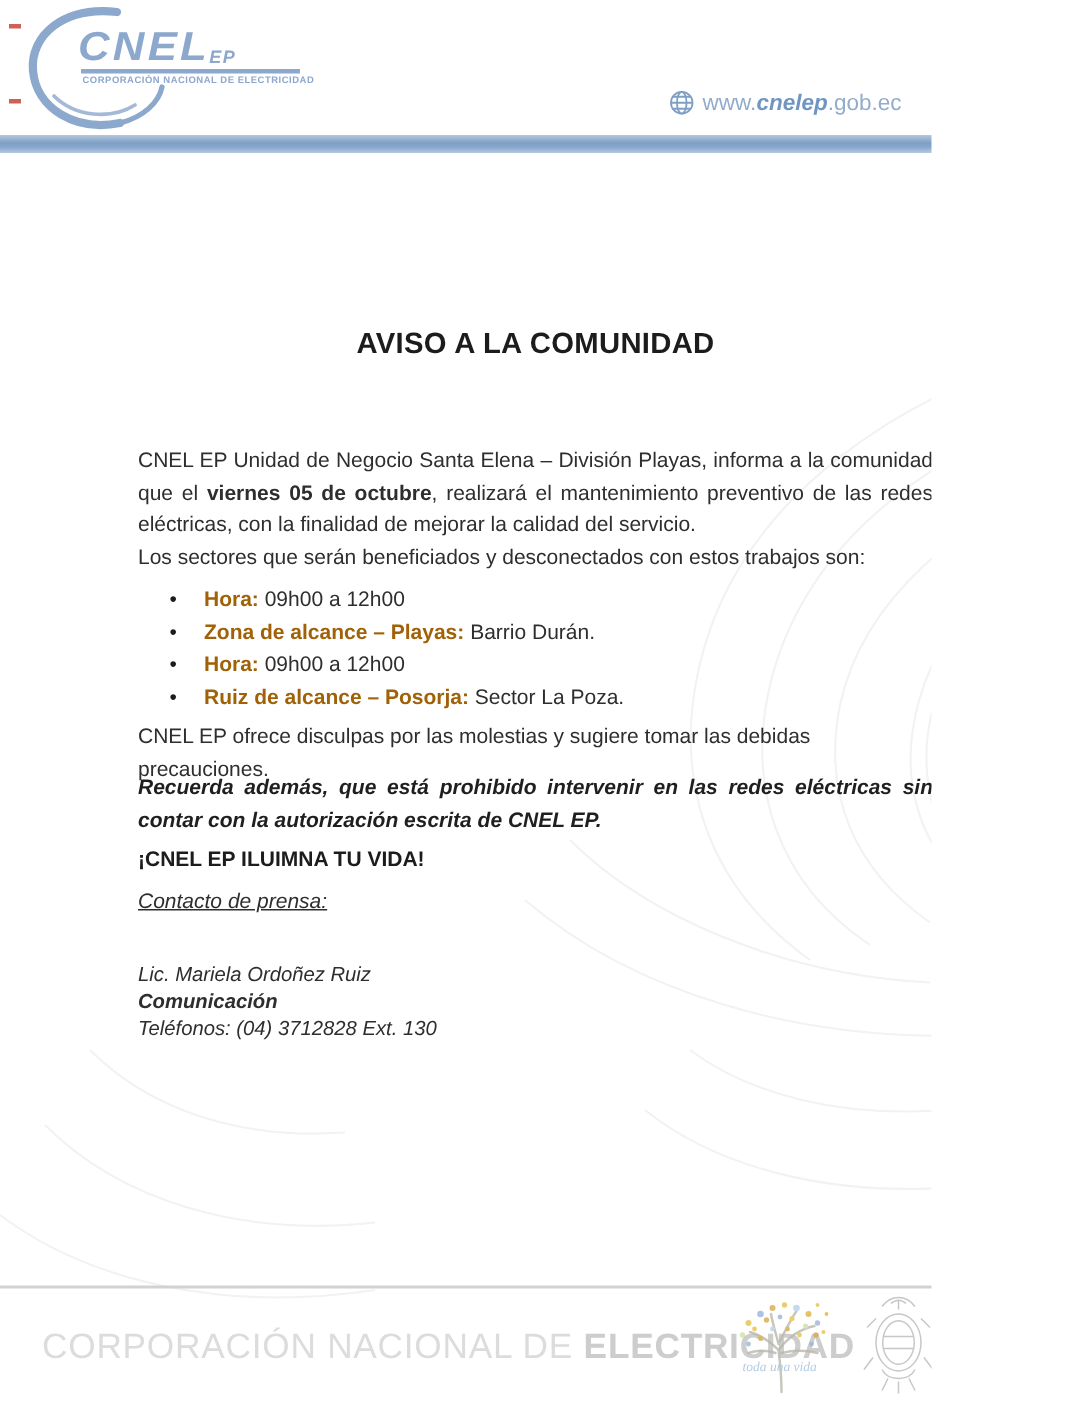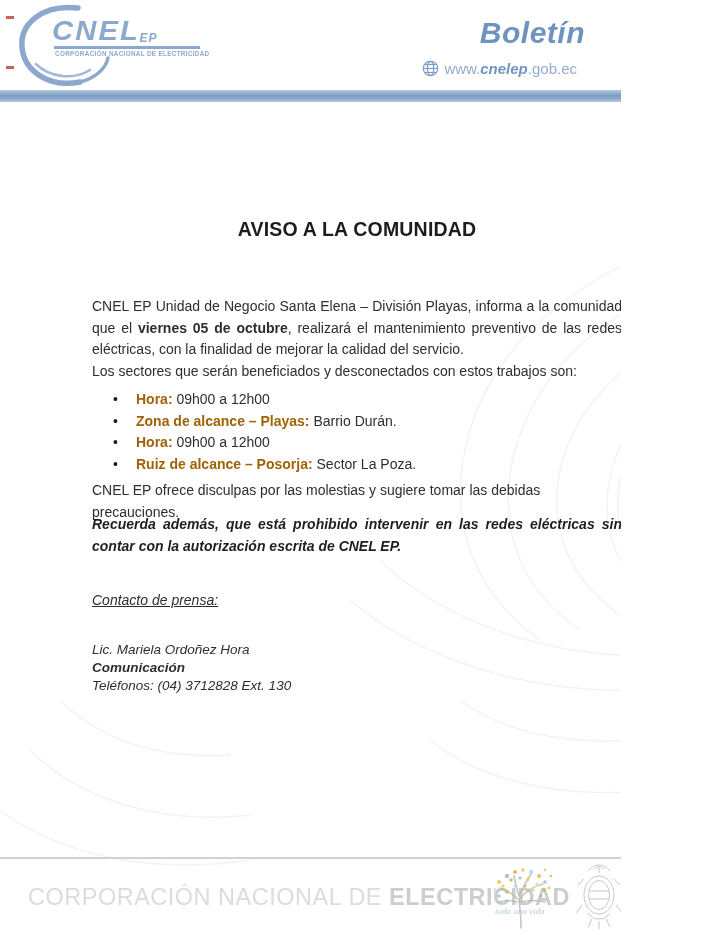--- a/index.html
+++ b/index.html
@@ -23,21 +23,21 @@
   .logo-tagline{
     position:absolute;left:43px;top:48px;width:170px;
     font-size:6.3px;letter-spacing:.35px;color:#8ca8cd;font-weight:bold;
   }
   .red-mark{position:absolute;width:8px;height:3px;background:#c23a28;opacity:.8;z-index:2;}
   .bulletin{
     position:absolute;right:36px;top:16px;z-index:2;
     font-size:30px;font-weight:bold;font-style:italic;color:#6f93c1;letter-spacing:.5px;
   }
   .website{
-    position:absolute;right:44px;top:60px;z-index:2;display:flex;align-items:center;gap:5px;
+    position:absolute;right:20px;top:60px;z-index:2;display:flex;align-items:center;gap:5px;
     font-size:15px;color:#93accc;
   }
   .website .brand{font-weight:bold;font-style:italic;color:#7195c2;}
   .blue-bar{
     position:absolute;left:0;top:90px;width:719px;height:12px;z-index:1;
     background:linear-gradient(to bottom,#b5c8dd 0%,#7d9fc6 45%,#89a9cd 70%,#b9cadd 100%);
   }
   
   .doc{position:absolute;left:92px;width:530px;z-index:2;font-size:14px;line-height:21.5px;}
   .dateline{top:152px;text-align:right;font-size:13.5px;color:#262626;}
@@ -107,21 +107,20 @@
     <div class="logo-brand">
       <span class="big">CNEL</span>
       <span class="small">EP</span>
     </div>
     <div class="logo-underline"></div>
     <div class="logo-tagline">CORPORACIÓN NACIONAL DE ELECTRICIDAD</div>
   </div>
   <div class="red-mark" style="left:6px;top:16px;"></div>
   <div class="red-mark" style="left:6px;top:66px;"></div>
 
-  <div class="bulletin">Boletín</div>
 
   <div class="website">
     <svg width="17" height="17" viewBox="0 0 17 17">
       <g fill="none" stroke="#7d9fc6" stroke-width="1.2">
         <circle cx="8.5" cy="8.5" r="7.2"></circle>
         <ellipse cx="8.5" cy="8.5" rx="3.2" ry="7.2"></ellipse>
         <line x1="1.3" y1="8.5" x2="15.7" y2="8.5"></line>
         <line x1="2.3" y1="4.5" x2="14.7" y2="4.5"></line>
         <line x1="2.3" y1="12.5" x2="14.7" y2="12.5"></line>
       </g>
@@ -145,25 +144,26 @@
 
   <ul class="doc outage group2">
     <li><b class="lbl">Hora:</b> <span>09h00 a 12h00</span></li>
     <li><b class="lbl">Ruiz de alcance – Posorja:</b> <span>Sector La Poza.</span></li>
   </ul>
 
   <p class="doc apology" style="margin:0;">CNEL EP ofrece disculpas por las molestias y sugiere tomar las debidas precauciones.</p>
 
   <p class="doc just warning" style="margin:0;">Recuerda además, que está prohibido intervenir en las redes eléctricas sin contar con la autorización escrita de CNEL EP.</p>
 
+  <p class="doc slogan" style="margin:0;">¡CNEL EP ILUIMNA TU VIDA!</p>
 
   <p class="doc contact" style="margin:0;text-decoration:underline;">Contacto de prensa:</p>
 
   <div class="doc signature">
-    <div>Lic. Mariela Ordoñez Hora</div>
+    <div>Lic. Mariela Ordoñez Ruiz</div>
     <div class="strong">Comunicación</div>
     <div>Teléfonos: (04) 3712828 Ext. 130</div>
   </div>
 
   <div class="footer-rule"></div>
 
   <div class="footer-corp"><span>CORPORACIÓN NACIONAL DE </span><span class="strong">ELECTRICIDAD</span></div>
 
   <svg class="tree-logo" width="70" height="64" viewBox="0 0 70 64">
     <g stroke="#b9b9ac" stroke-width="1.6" fill="none" stroke-linecap="round">

